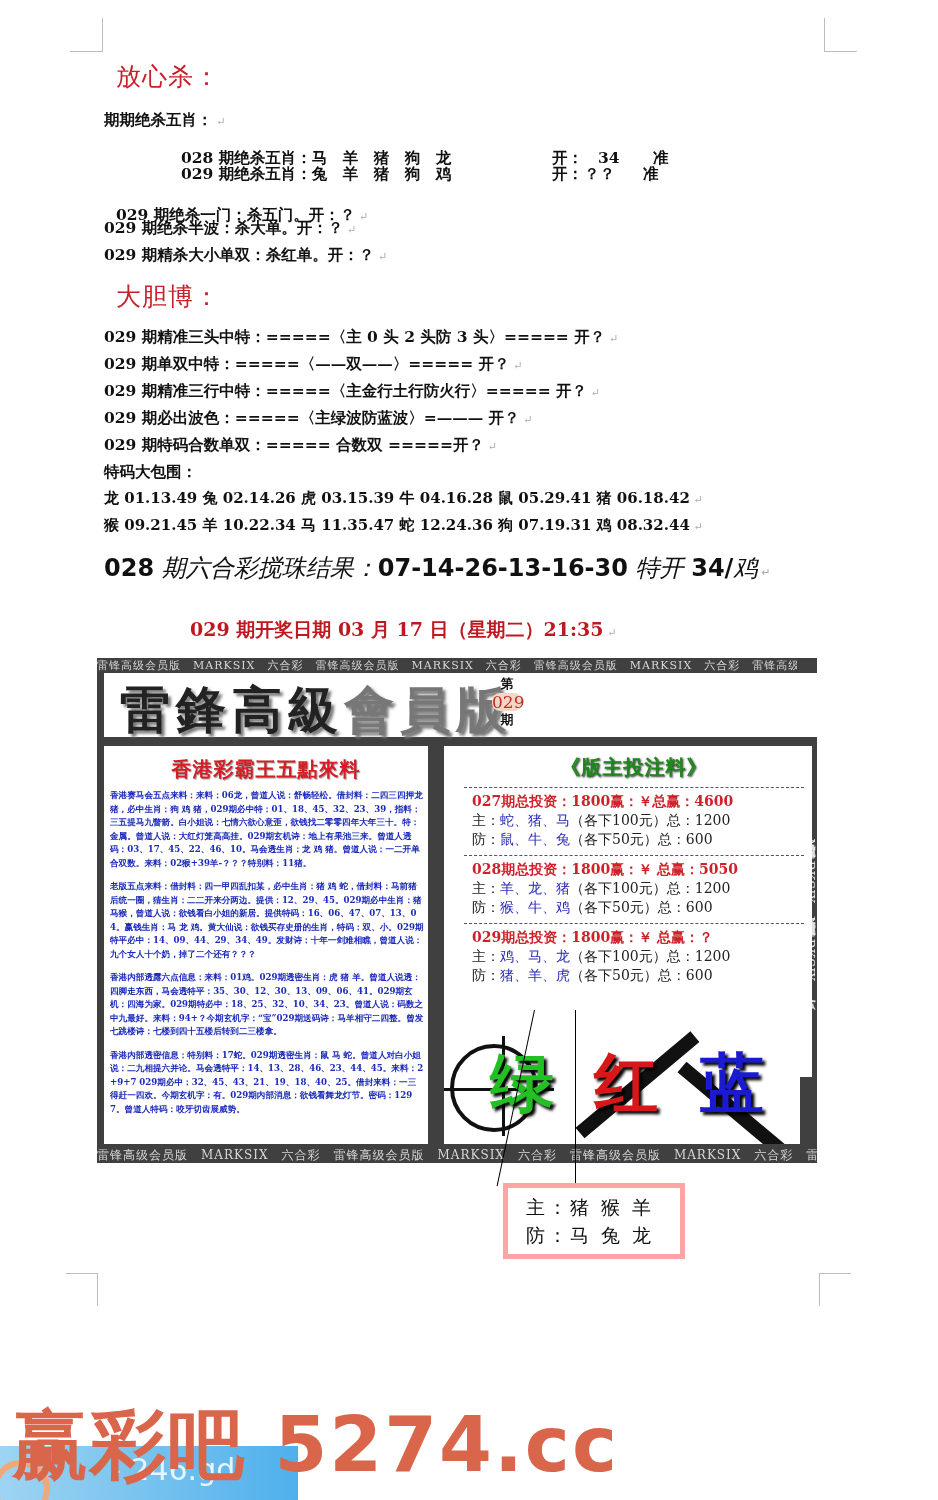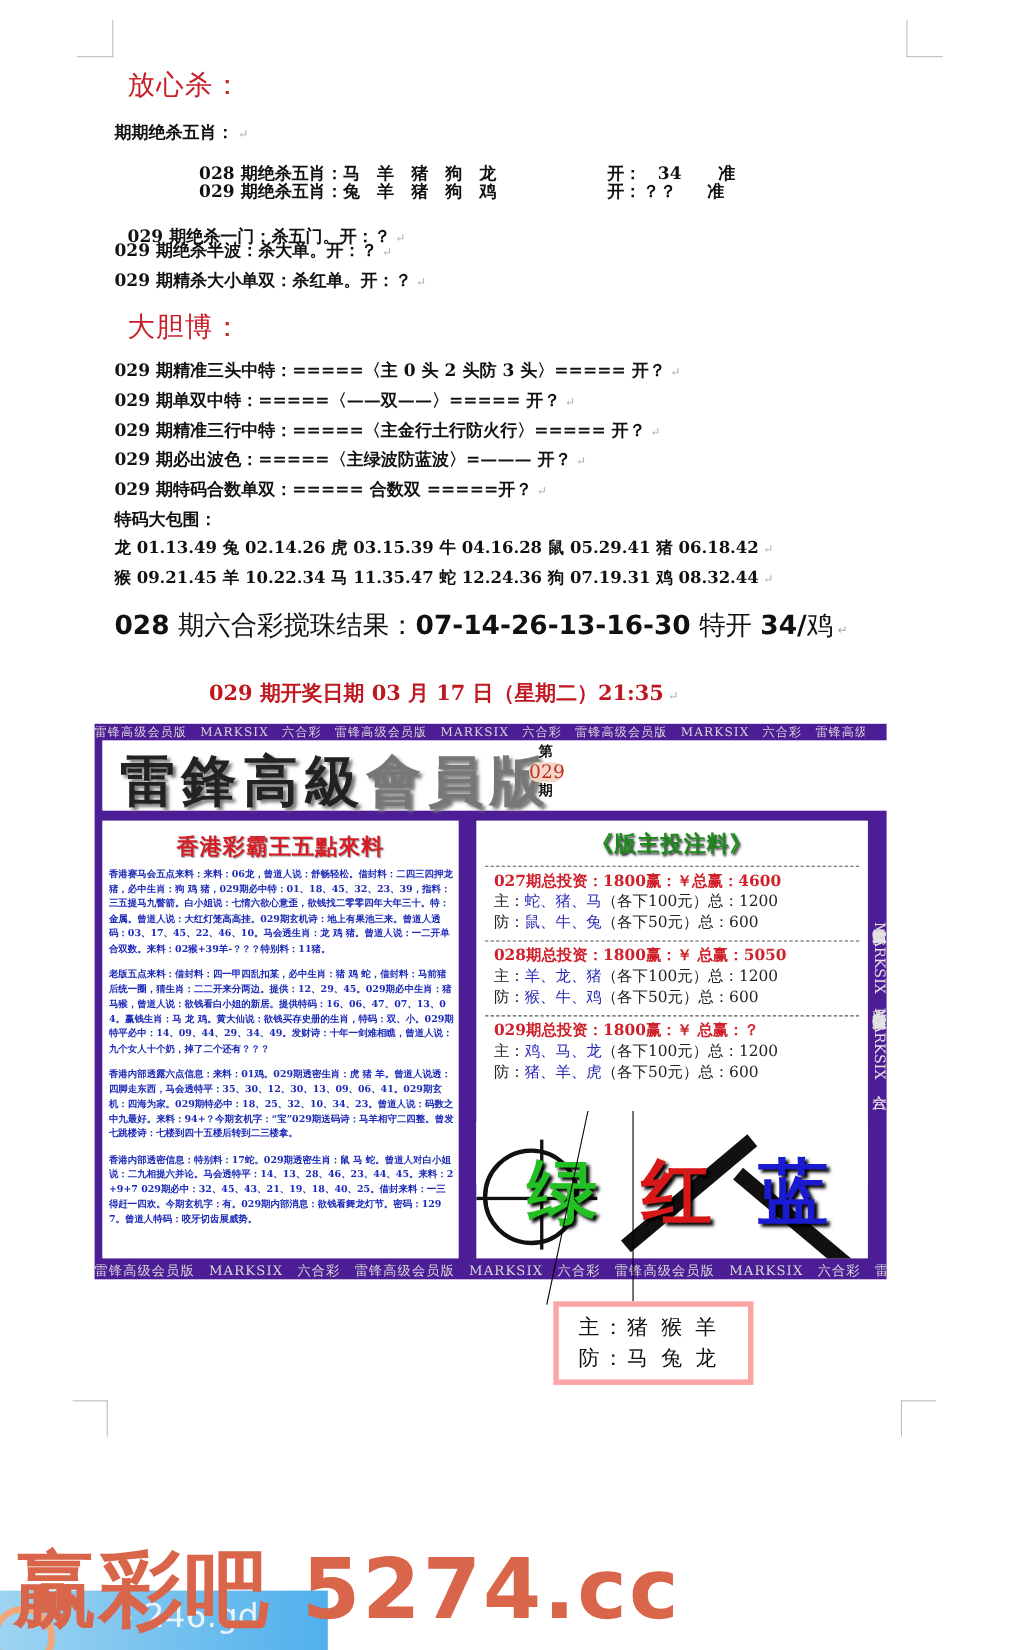--- a/index.html
+++ b/index.html
@@ -9,36 +9,36 @@
   .c-tl { left:70px; top:18px; width:32px; height:33px; border-right-width:1px; border-bottom-width:1px; }
   .c-tr { left:824px; top:18px; width:32px; height:33px; border-left-width:1px; border-bottom-width:1px; }
   .c-bl { left:66px; top:1273px; width:31px; height:32px; border-right-width:1px; border-top-width:1px; }
   .c-br { left:819px; top:1273px; width:31px; height:32px; border-left-width:1px; border-top-width:1px; }
 
   .h-red { position:absolute; left:116px; color:#c8202a; font-size:25px; font-family:"DejaVu Serif", serif; letter-spacing:1px; }
   .line { position:absolute; left:104px; font-size:15.5px; font-weight:bold; white-space:pre; font-family:"DejaVu Serif", serif; }
   .para { color:#aaa; font-weight:normal; font-size:11px; margin-left:4px; }
   .result { position:absolute; left:104px; top:552px; font-family:"DejaVu Sans", sans-serif; font-size:24px; white-space:pre; }
   .result b { font-weight:bold; }
-  .result span.n { font-weight:normal; }
+  .result span.n { font-weight:normal;font-style:italic; }
   .date { position:absolute; left:190px; top:617px; color:#c01820; font-size:19px; font-weight:bold; font-family:"DejaVu Serif", serif; white-space:pre; }
 
   
-  .poster { position:absolute; left:86px; top:658px; width:720px; height:505px; background:#4c1d95; }
+  .poster { position:absolute; left:97px; top:658px; width:720px; height:505px; background:#404040; }
   .wm-top, .wm-bot { position:absolute; left:0; height:14px; font-size:11px; color:#d8d8d8; white-space:nowrap; overflow:hidden; font-family:"DejaVu Serif", serif; letter-spacing:1px; }
   .wm-top { top:0; width:700px; }
   .wm-bot { bottom:0; width:720px; height:16px; font-size:12px; }
   .wm-right { position:absolute; right:0; top:14px; width:16px; height:475px; color:#e4e4e4; font-size:13px; writing-mode:vertical-rl; text-align:center; overflow:hidden; line-height:16px; }
   .banner { position:absolute; left:7px; top:15px; width:818px; height:64px; background:#fff; }
   .banner-title { position:absolute; left:16px; top:4px; font-size:50px; font-weight:bold; color:#222; letter-spacing:6px; font-family:"DejaVu Serif", serif; text-shadow:3px 3px 3px #777; }
   .banner-title .g { color:#777; }
   .issue { position:absolute; left:388px; top:2px; width:30px; text-align:center; font-size:13px; font-weight:bold; line-height:18px; }
   .issue .num { color:#c03020; font-size:17px; font-weight:normal; background:#f4d6c8; border-radius:8px; }
   .panel-l { position:absolute; left:7px; top:88px; width:324px; height:398px; background:#fff; overflow:hidden; }
-  .panel-r { position:absolute; left:347px; top:88px; width:356px; height:331px; background:#fff; overflow:hidden; }
+  .panel-r { position:absolute; left:347px; top:88px; width:356px; height:331px; background:#fff; overflow:hidden;padding-left:12px; }
   .panel-c { position:absolute; left:347px; top:362px; width:356px; height:124px; background:#fff; overflow:hidden; }
   .pl-title { text-align:center; color:#d61c25; font-size:20px; font-weight:bold; margin-top:10px; letter-spacing:1px; text-shadow:1px 1px 1px #999; }
   .pl-para { color:#1c2ab8; font-size:8.6px; line-height:13.5px; margin:6px 4px 0 6px; font-weight:bold; word-break:break-all; }
   .pl-para.gap { margin-top:10px; }
   .pr-title { text-align:center; color:#1b8a1b; font-size:20px; font-weight:bold; margin-top:8px; text-shadow:1px 1px 2px #333; letter-spacing:1px; }
   .bet { margin:0 0 0 16px; font-size:14px; line-height:19px; }
   .bet .hd { color:#d0202a; font-weight:bold; }
   .bet .main, .bet .def { color:#222; }
   .bet .z { color:#2a2ab8; }
   .sep { border-top:1px dashed #555; margin:6px 8px 4px 8px; }

